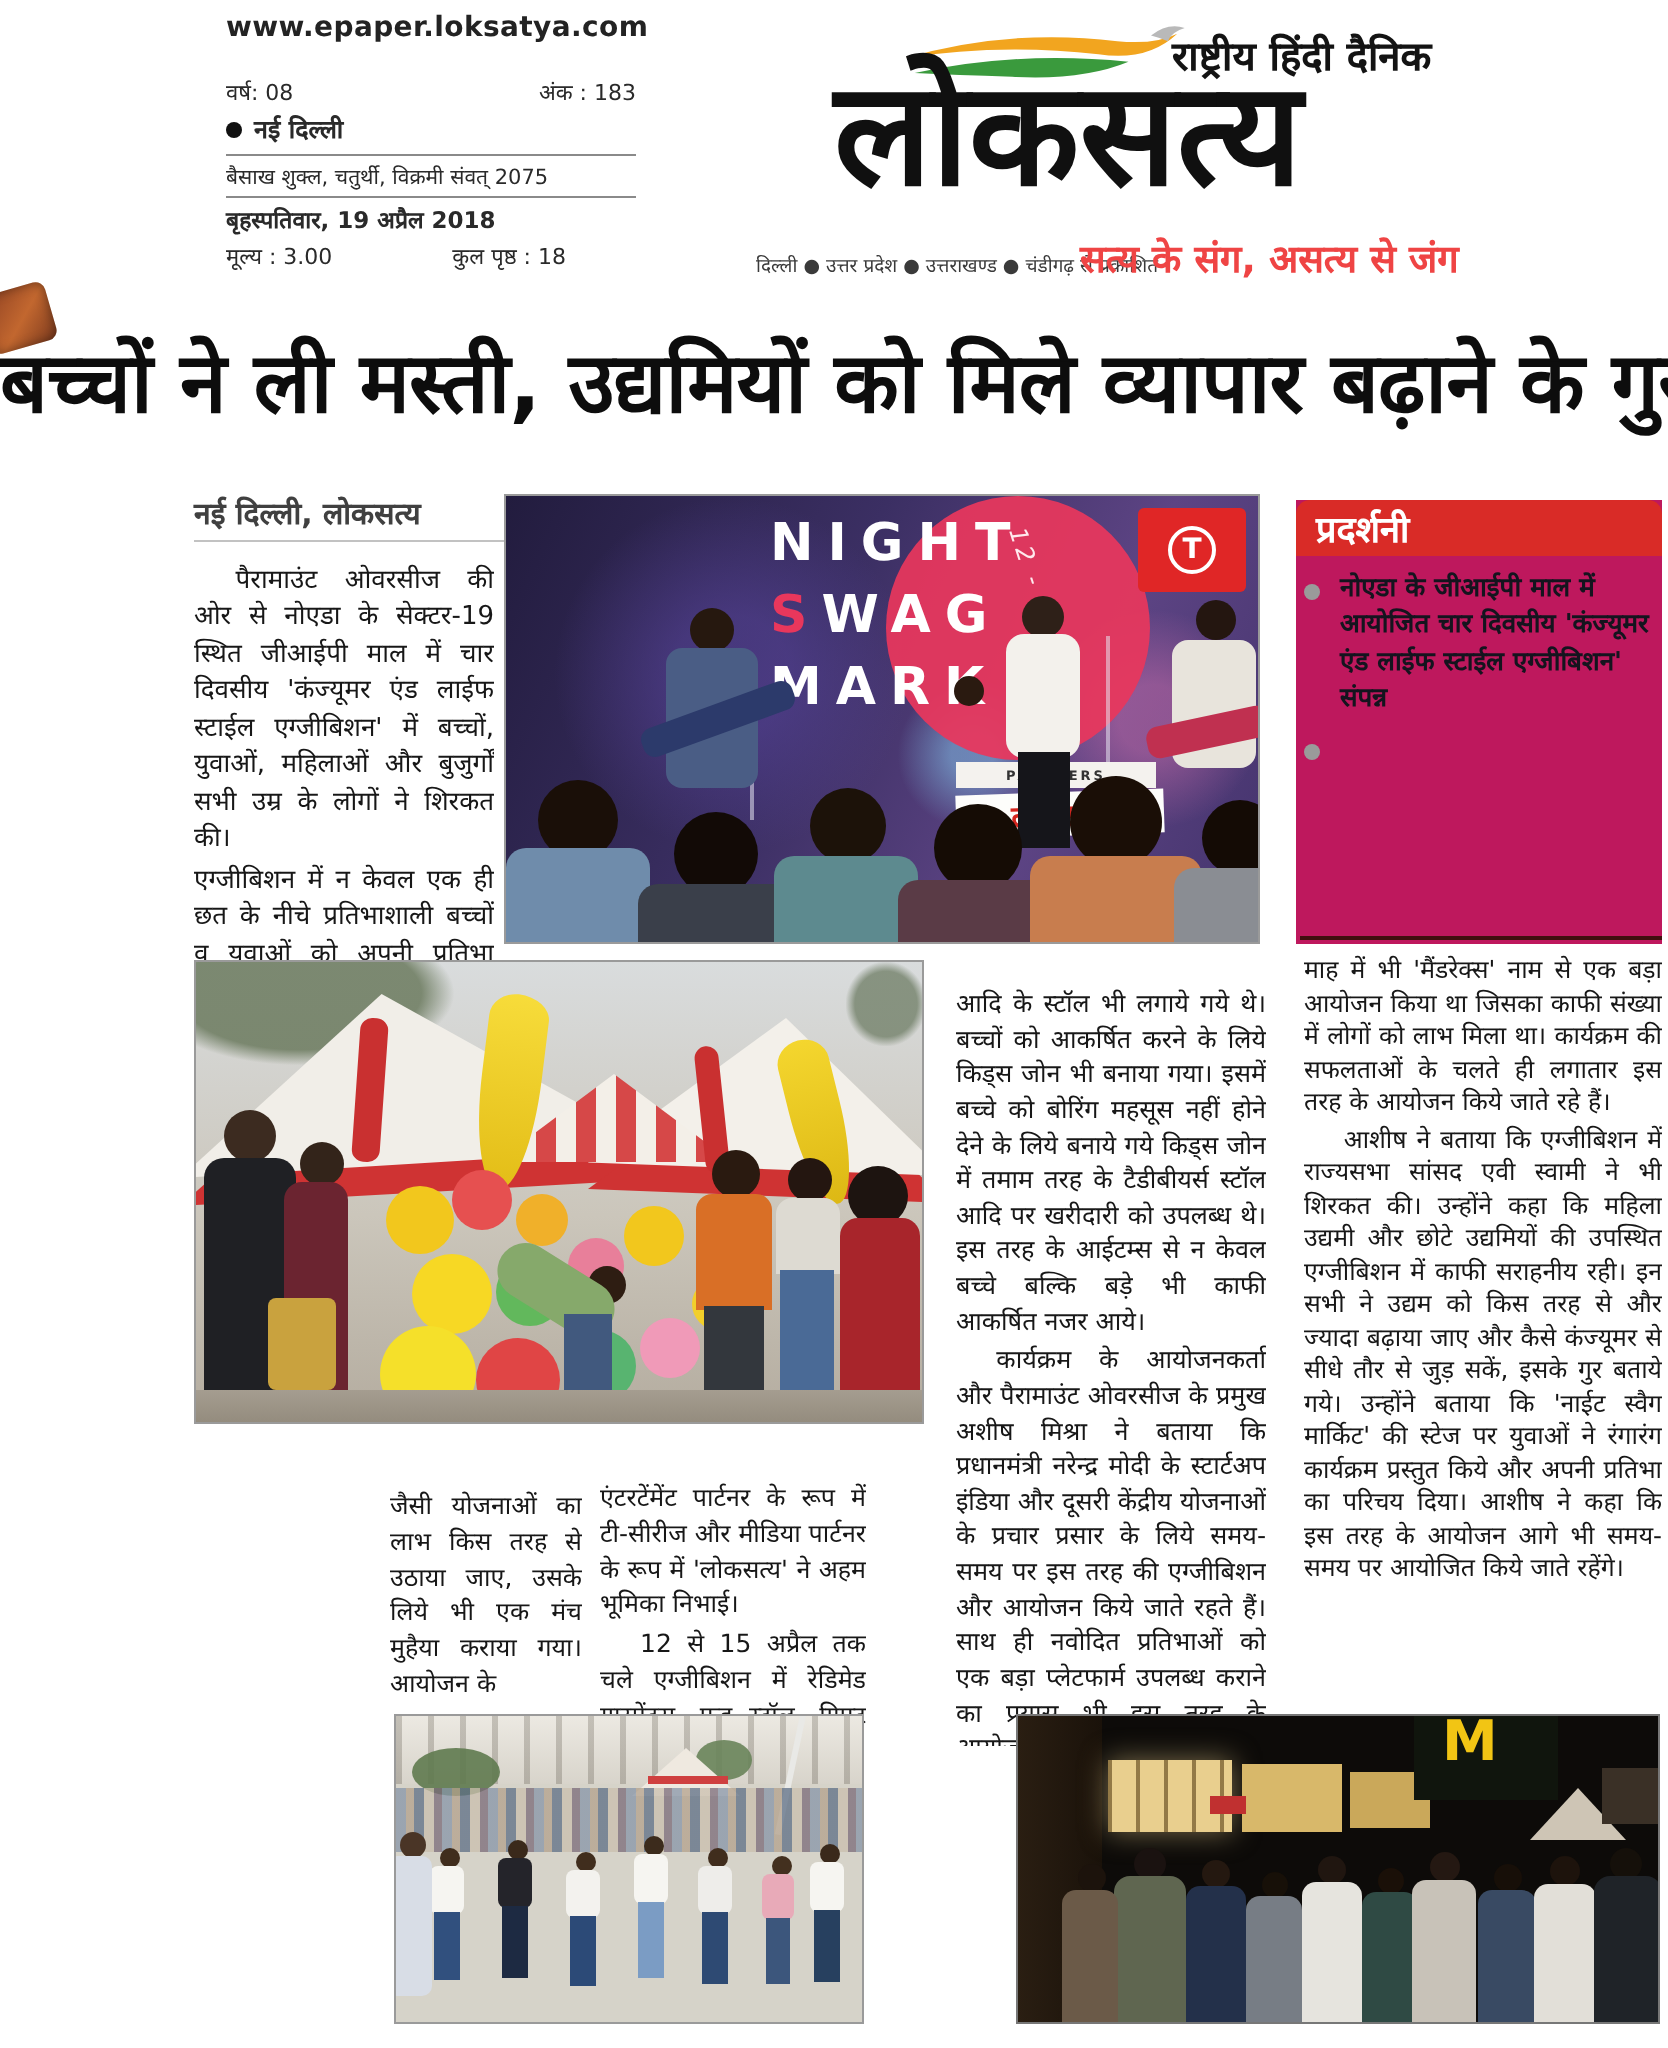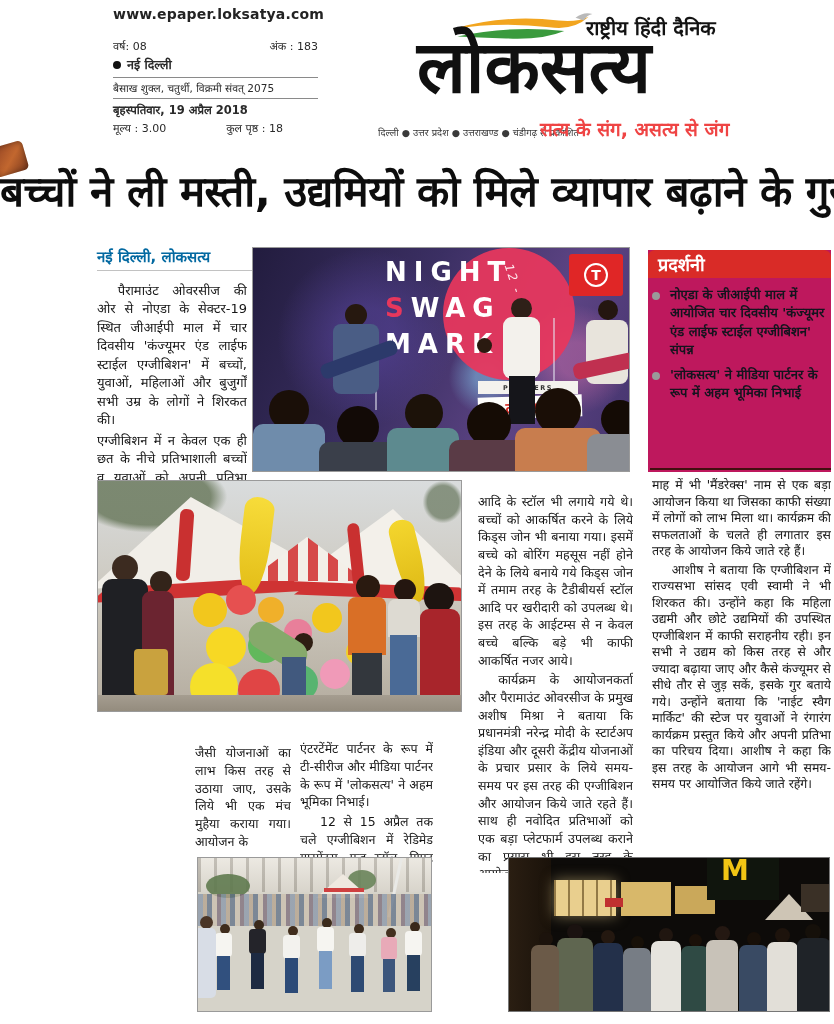--- a/index.html
+++ b/index.html
@@ -20,21 +20,21 @@
   .flag{position:absolute;left:448px;top:10px;}
   .daily{position:absolute;left:586px;top:14px;font-size:20px;font-weight:bold;color:#131313;white-space:nowrap;}
   .publine{position:absolute;left:378px;top:126px;font-size:9.5px;color:#3a3a3a;white-space:nowrap;}
   .slogan{position:absolute;left:540px;top:116px;font-size:19px;font-weight:bold;color:#ef4444;white-space:nowrap;}
   .ribbon{position:absolute;left:-8px;top:144px;width:34px;height:30px;background:linear-gradient(135deg,#8c3f22,#c2672f 55%,#7c3a1e);border-radius:5px;transform:rotate(-16deg);box-shadow:inset 0 0 6px rgba(0,0,0,.4);}
 
   
   .headline{position:absolute;left:0;right:0;top:158px;text-align:center;font-size:42px;font-weight:bold;color:#0d0d0d;white-space:nowrap;letter-spacing:-.5px;line-height:1.6;}
 
   
-  .byline{position:absolute;left:97px;top:246px;width:156px;font-size:15px;font-weight:bold;color:#0369a1;}
+  .byline{position:absolute;left:97px;top:246px;width:156px;font-size:15px;font-weight:bold;color:#404040;}
   .byline-rule{position:absolute;left:97px;top:270px;width:156px;height:1px;background:#c2c2c2;}
   .col{position:absolute;overflow:hidden;font-size:13px;line-height:1.42;text-align:justify;color:#171717;}
   .col p{margin:0 0 2px 0;}
   .col p.ind{text-indent:1.6em;}
   .c1{left:97px;top:282px;width:150px;height:198px;}
   .c1b{left:195px;top:744px;width:96px;height:118px;font-size:12.5px;}
   .c2{left:300px;top:740px;width:133px;height:122px;font-size:12.5px;}
   .c3{left:478px;top:493px;width:155px;height:380px;font-size:12.6px;line-height:1.4;}
   .c4{left:652px;top:477px;width:179px;height:372px;font-size:12.4px;line-height:1.33;}
 
@@ -160,21 +160,21 @@
     <div class="fig-head" style="left:282px;top:140px;width:46px;height:46px;background:#1a0e06;z-index:5;"></div>
     <div class="fig-body" style="left:262px;top:180px;width:86px;height:48px;background:#c87d4e;z-index:5;"></div>
     <div class="fig-head" style="left:348px;top:152px;width:38px;height:38px;background:#140b05;z-index:5;"></div>
     <div class="fig-body" style="left:334px;top:186px;width:60px;height:42px;background:#8a8d93;z-index:5;"></div>
   </div>
 
   <div class="sbox">
     <div class="sbox-head">प्रदर्शनी</div>
     <ul>
       <li><span class="dot"></span><span>नोएडा के जीआईपी माल में आयोजित चार दिवसीय 'कंज्यूमर एंड लाईफ स्टाईल एग्जीबिशन' संपन्न</span></li>
-      <li><span class="dot"></span><span>'लोकसत्य' ने मीडिया पार्टनर के रूप में अहम भूमिका निभाई</span></li>
+      <li><span class="dot"></span></li>
     </ul>
   </div>
   <div class="srule"></div>
 
   <div class="photo ph-carnival">
     <div class="abs" style="left:0;top:0;width:130px;height:52px;background:radial-gradient(ellipse at 40% 30%, #6b7a5e 0 55%, transparent 70%);opacity:.85;"></div>
     <div class="abs" style="left:325px;top:0;width:40px;height:42px;background:radial-gradient(ellipse, #73816a 0 55%, transparent 72%);opacity:.8;"></div>
     <div class="abs" style="left:-8px;top:26px;width:240px;height:96px;background:#cf3333;clip-path:polygon(0 100%,42% 6%,100% 86%);"></div>
     <div class="abs" style="left:-8px;top:16px;width:240px;height:92px;background:#f1eee8;clip-path:polygon(0 100%,42% 0,100% 84%);"></div>
     <div class="abs" style="left:196px;top:36px;width:180px;height:88px;background:#cf3333;clip-path:polygon(0 88%,55% 6%,100% 96%);"></div>

